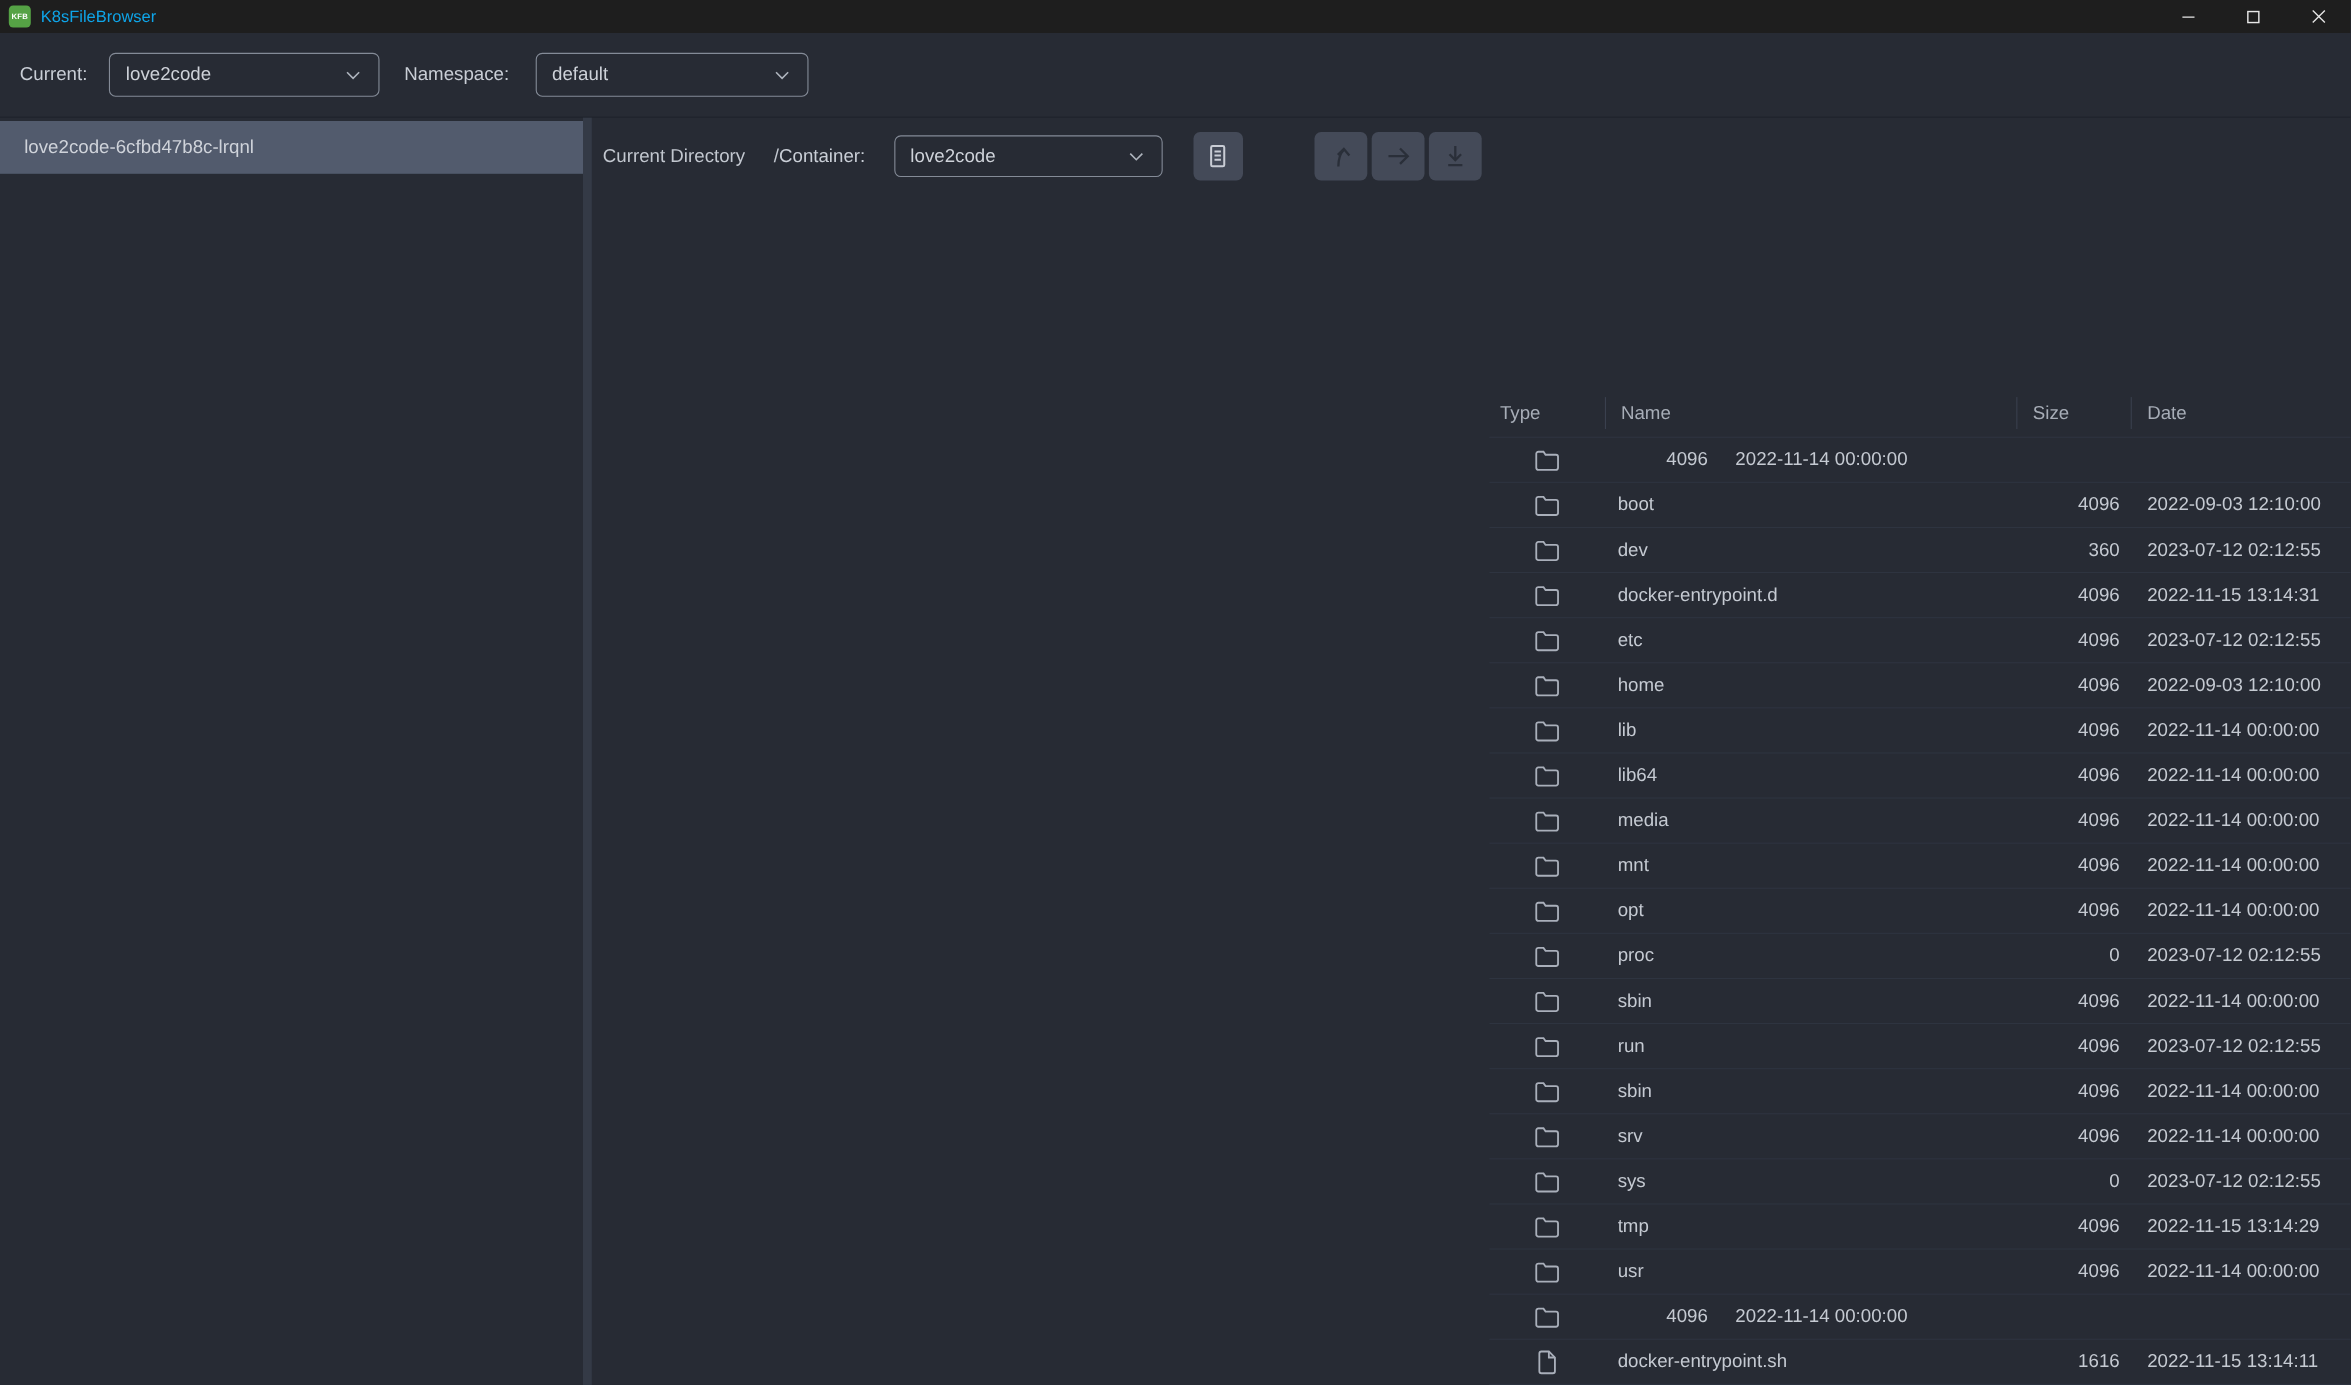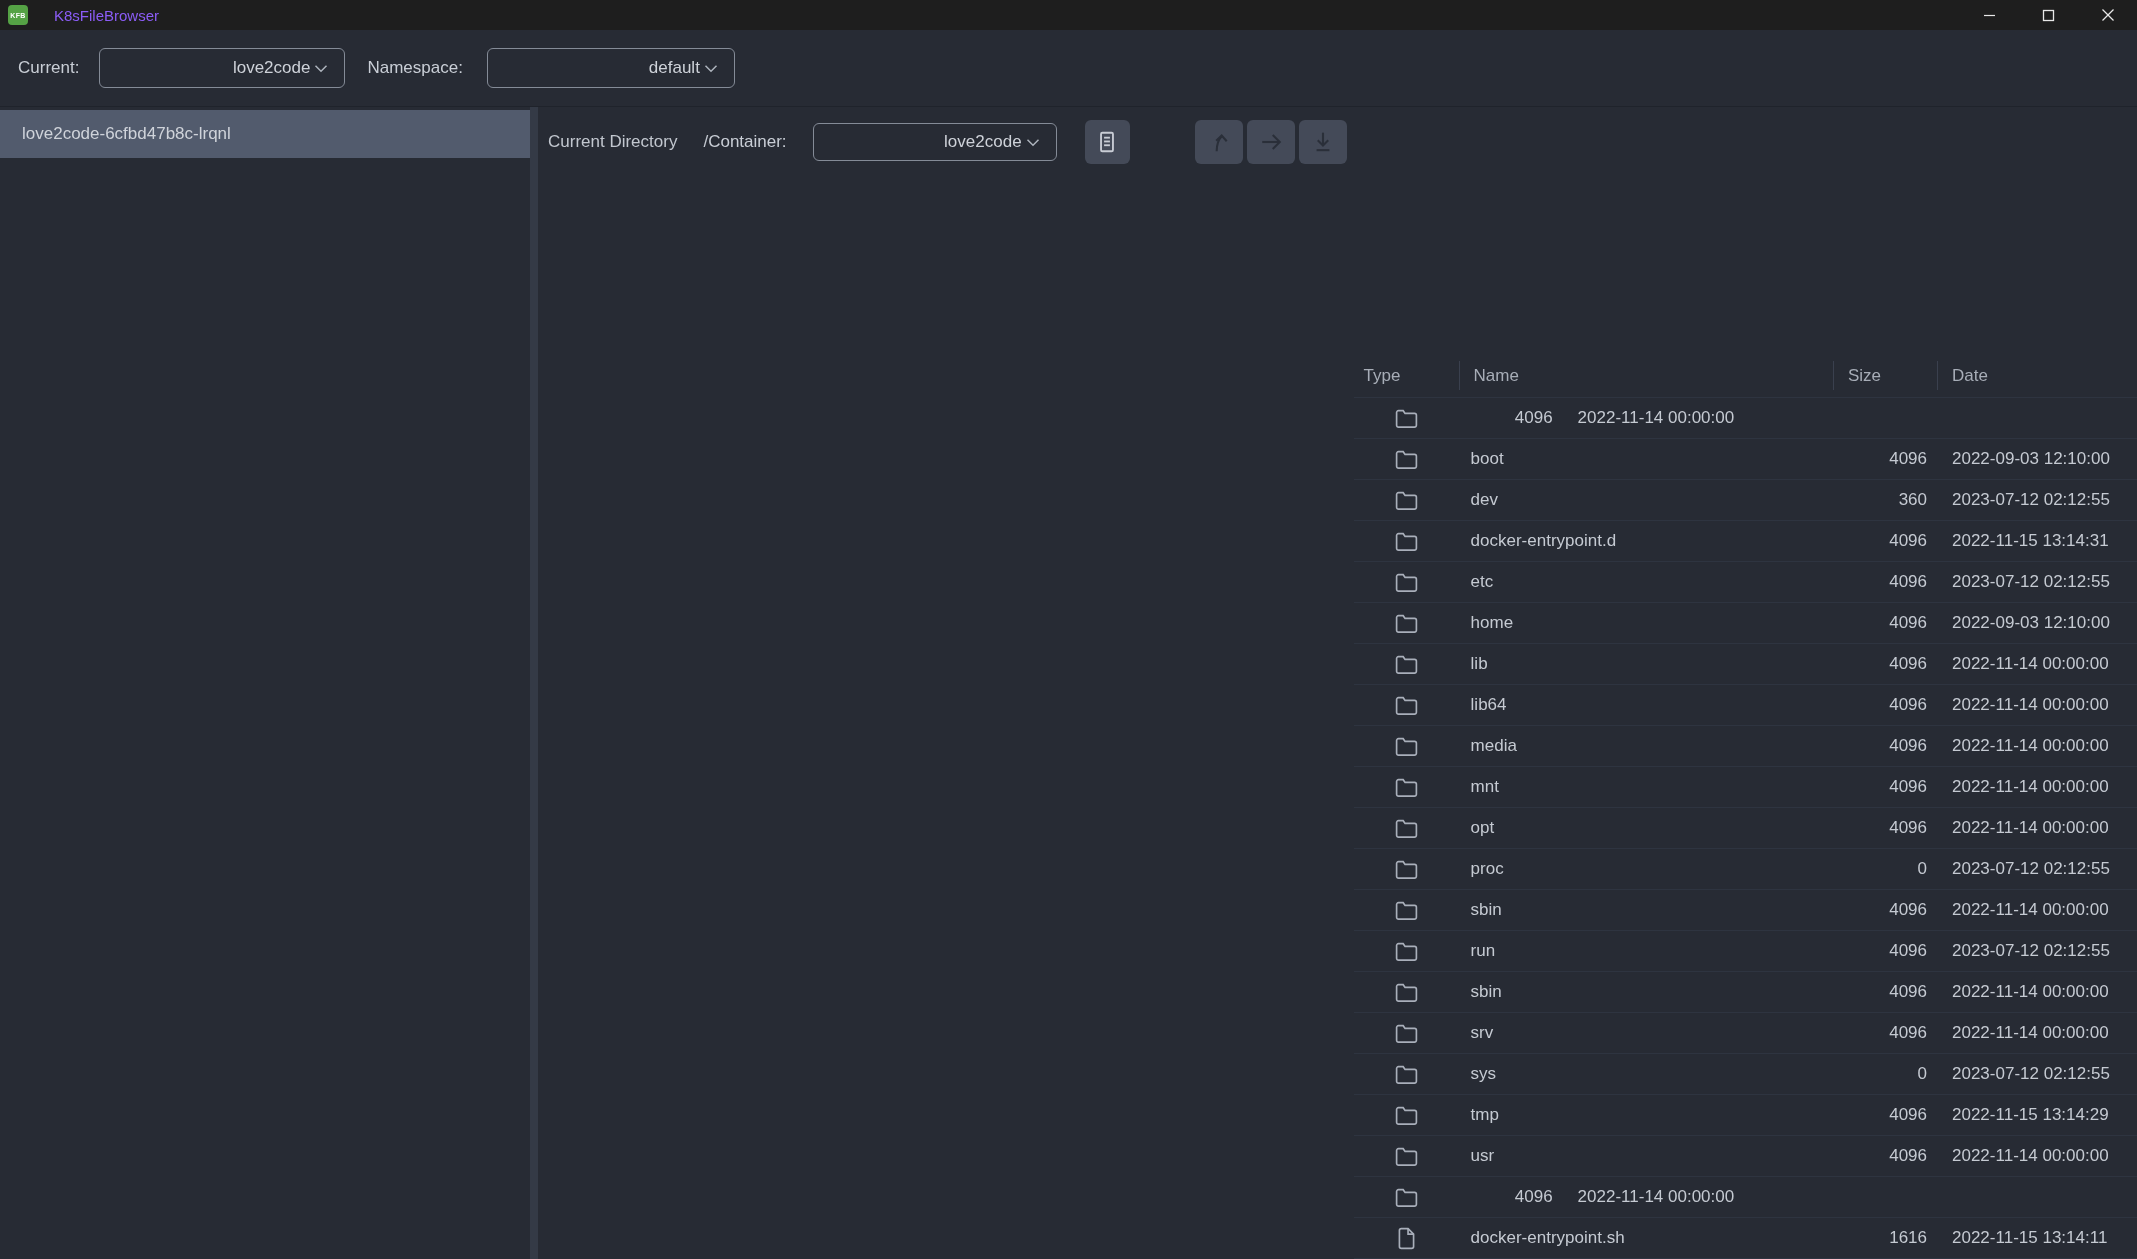--- a/index.html
+++ b/index.html
@@ -15,40 +15,40 @@
   
   .titlebar {
     position:absolute; top:0; left:0; right:0; height:30px;
     background:#1e1e1e; display:flex; align-items:center;
   }
   .app-logo {
     width:20px; height:20px; margin-left:8px; border-radius:4px;
     background:#55a245; color:#fff; font-size:7px; font-weight:bold;
     display:flex; align-items:center; justify-content:center; letter-spacing:.3px;
   }
-  .app-title { color:#8b5cf6; font-size:15px; margin-left:26px; }
+  .app-title { color:#0ea5e9; font-size:15px; margin-left:9px; }
   .win-controls { margin-left:auto; display:flex; height:100%; }
   .win-btn {
     width:59px; height:100%; background:transparent; border:none;
     display:flex; align-items:center; justify-content:center; color:#e8e8e8;
   }
   .win-btn svg { display:block; }
 
   
   .toolbar {
     position:absolute; top:30px; left:0; right:0; height:76px;
     display:flex; align-items:center; padding-left:18px;
   }
   .field-label { font-size:17px; color:#c9ced6; }
   .select {
     height:40px; border:1px solid #848b97; border-radius:6px;
     display:flex; align-items:center; padding:0 12px 0 14px;
     font-size:17px; color:#ced2d9; background:transparent; cursor:default;
   }
-  .select .value { flex:1; text-align:right; }
+  .select .value { flex:1; text-align:left; }
   .select svg { color:#aeb4bd; }
   .sel-cluster   { width:246px; margin-left:20px; }
   .lbl-namespace { margin-left:22px; }
   .sel-namespace { width:248px; margin-left:24px; }
 
   
   .content {
     position:absolute; top:106px; left:0; right:0; bottom:0;
     display:flex; border-top:1px solid #1f232b;
   }

